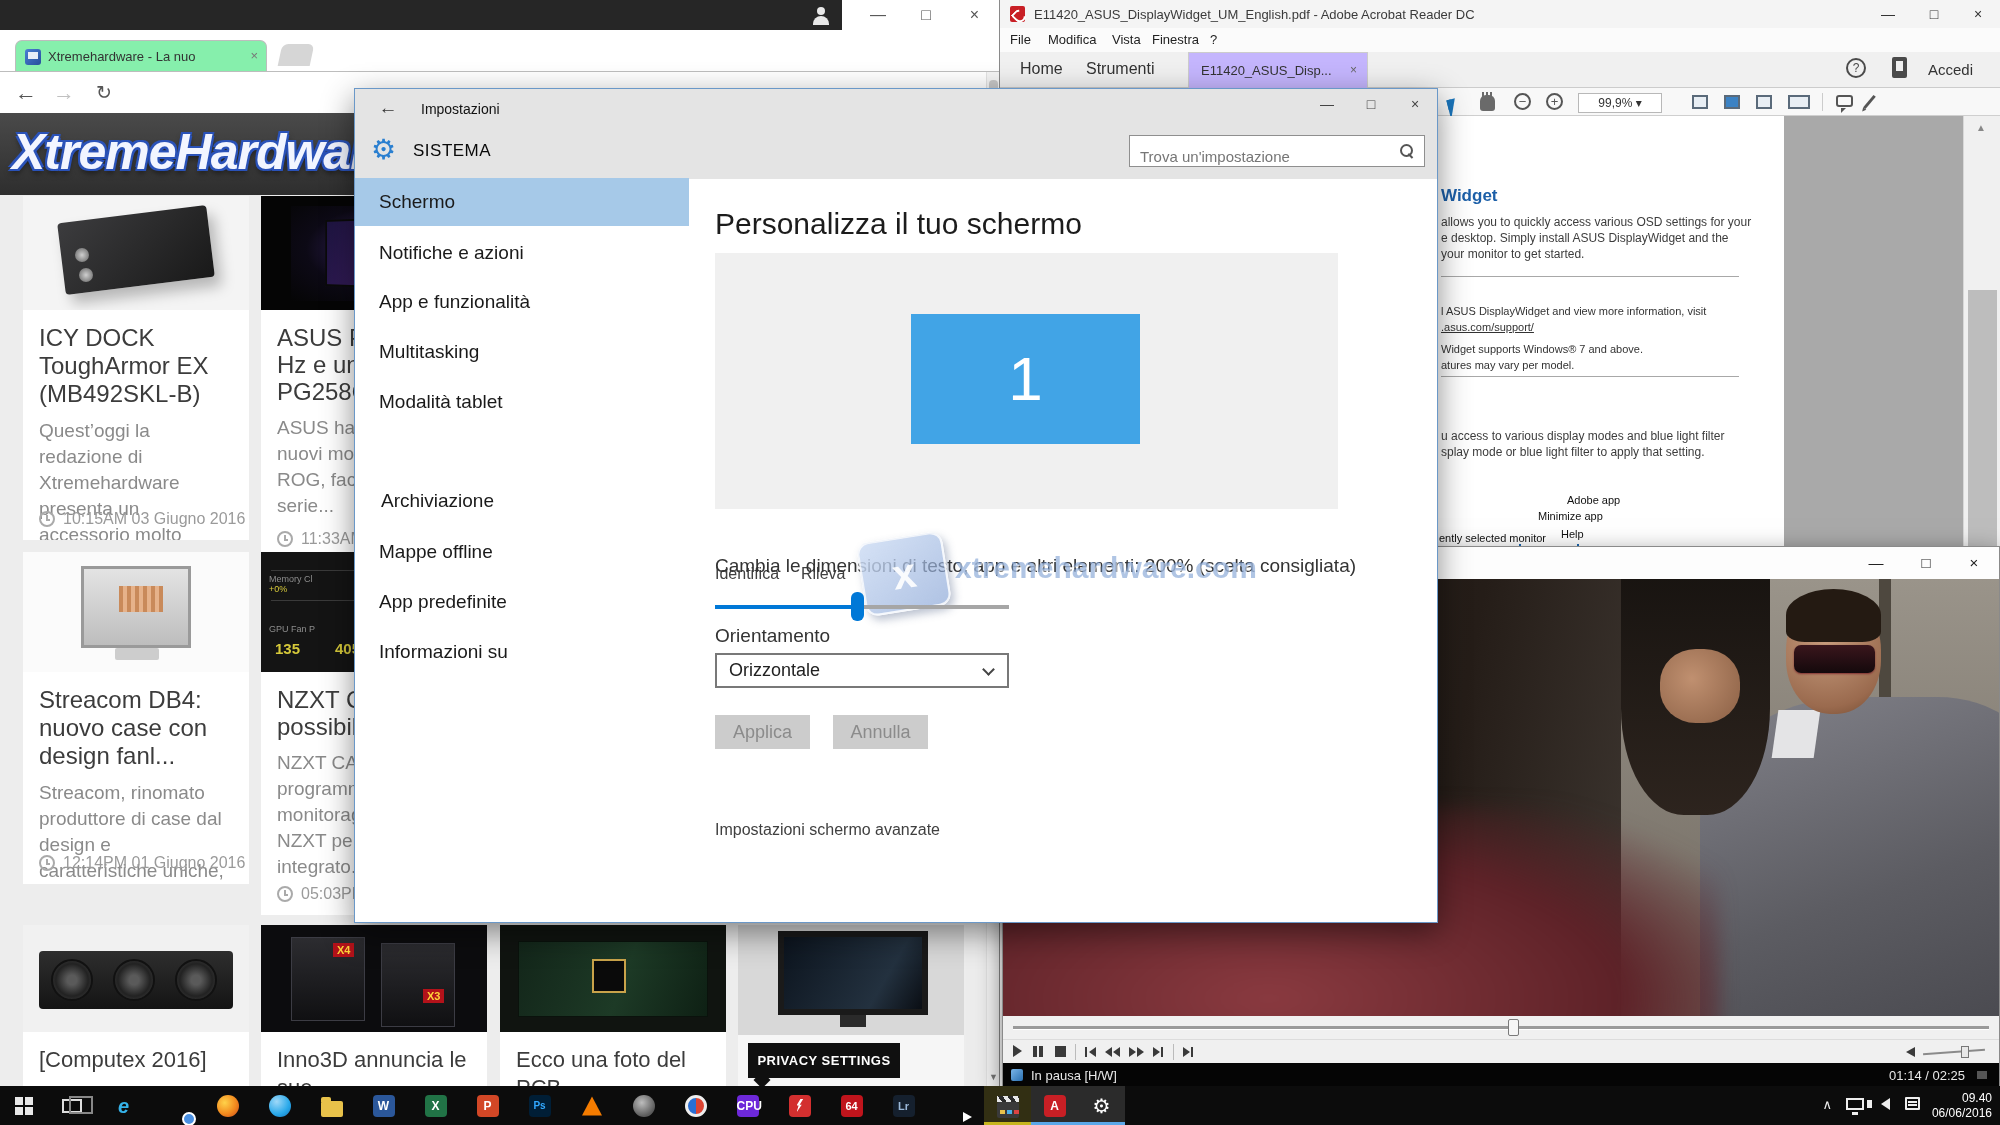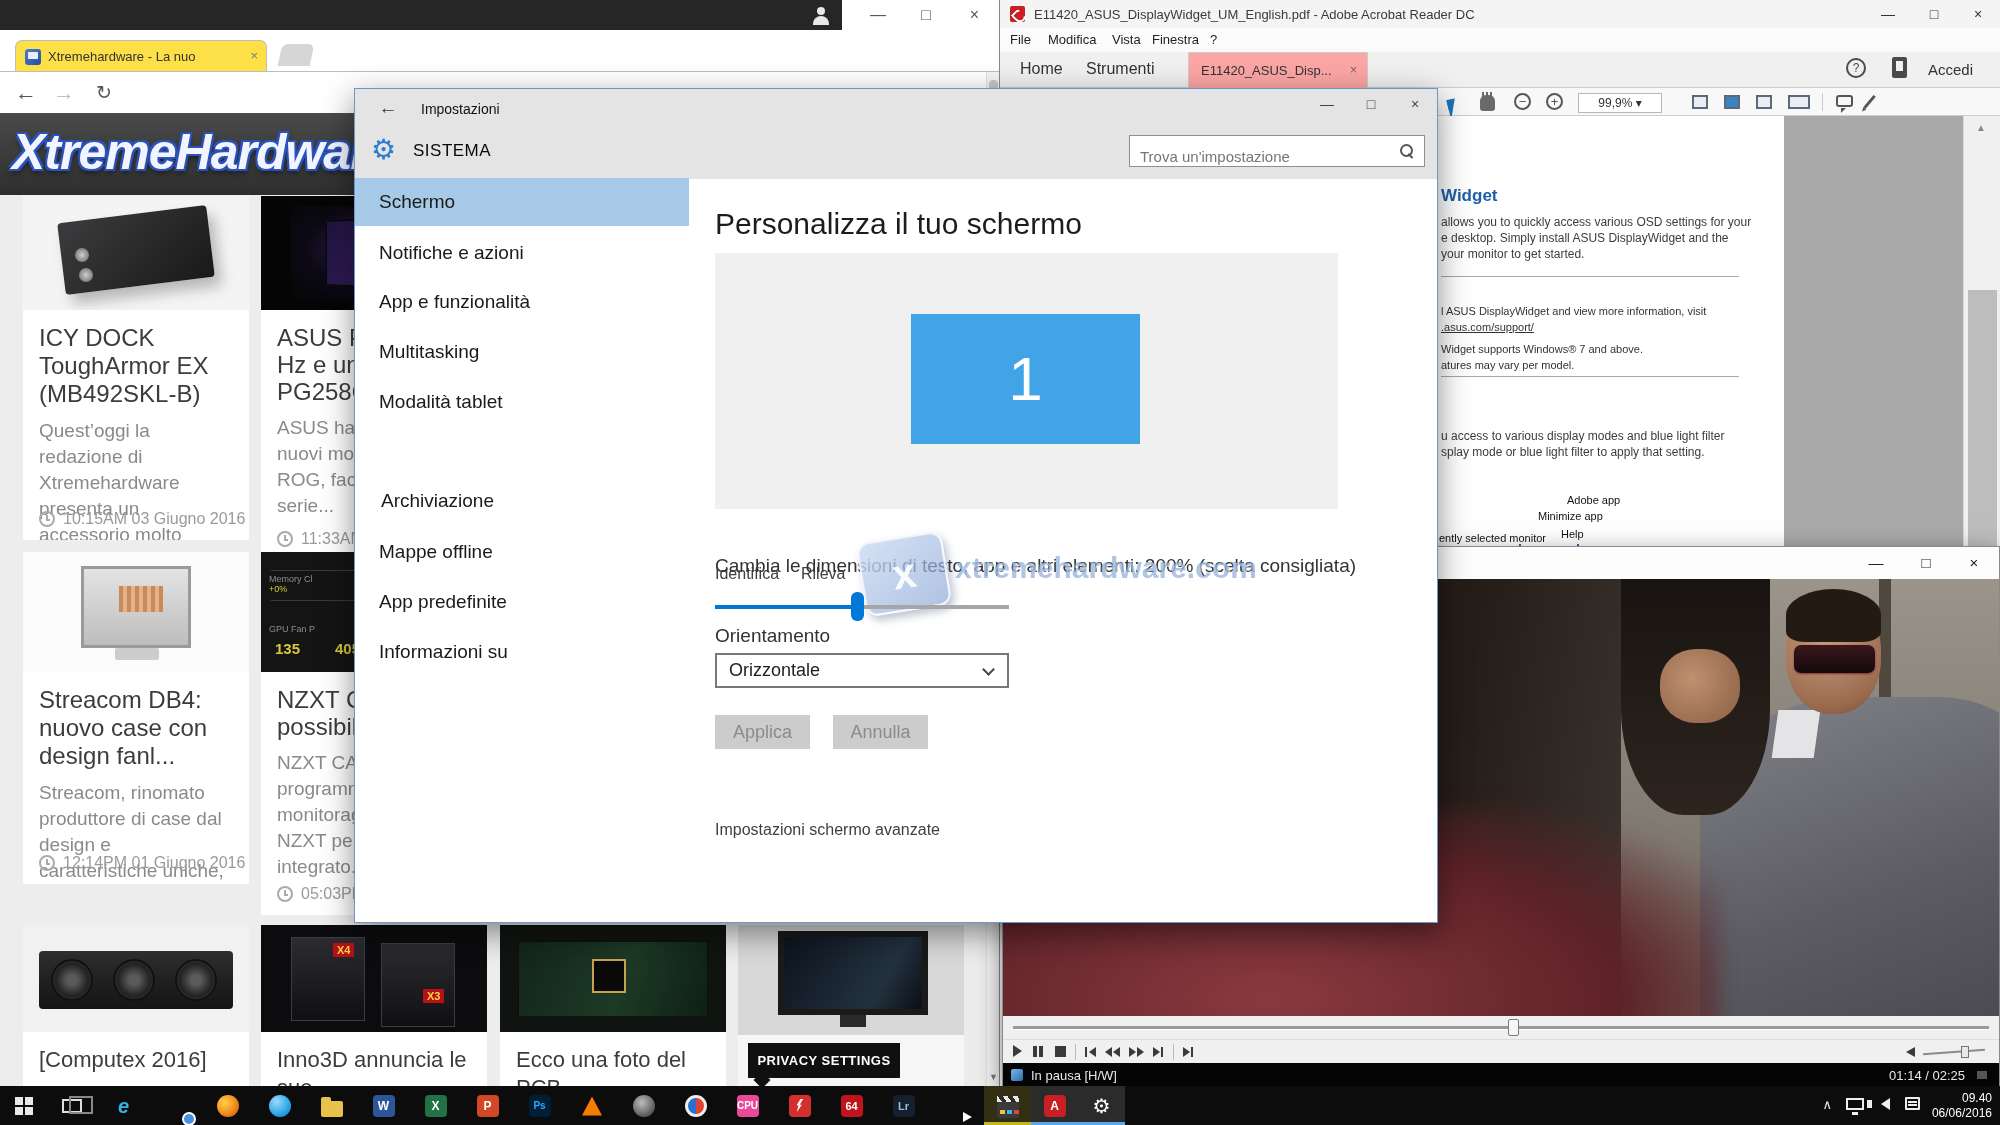--- a/index.html
+++ b/index.html
@@ -11,21 +11,21 @@
   }
   .abs { position:absolute; }
 
   
   .browser { left:0; top:0; width:999px; height:1086px; background:#fff; z-index:10; }
   .bw-darkband { left:0; top:0; width:842px; height:30px; background:#262626; }
   .bw-person { left:806px; top:4px; width:30px; height:24px; }
   .bw-person::before { content:""; position:absolute; left:11px; top:3px; width:8px; height:8px; border-radius:50%; background:#e8e8e8;}
   .bw-person::after { content:""; position:absolute; left:7px; top:12px; width:16px; height:9px; border-radius:8px 8px 0 0; background:#e8e8e8;}
   .bw-btn { top:0; width:48px; height:30px; color:#555; font-size:16px; text-align:center; line-height:30px; }
-  .bw-tab { left:15px; top:40px; width:252px; height:32px; background:#fde047; border:1px solid #bdbdbd; border-bottom:none; border-radius:7px 7px 0 0; }
+  .bw-tab { left:15px; top:40px; width:252px; height:32px; background:#86efac; border:1px solid #bdbdbd; border-bottom:none; border-radius:7px 7px 0 0; }
   .bw-tab-fav { position:absolute; left:9px; top:8px; width:16px; height:16px; background:linear-gradient(135deg,#4a7fd4,#274f9b); border-radius:3px; }
   .bw-tab-fav::after{content:""; position:absolute; left:3px; top:3px; width:10px; height:7px; background:#e9eef8;}
   .bw-tab-title { position:absolute; left:32px; top:8px; width:190px; font-size:13px; color:#333; white-space:nowrap; overflow:hidden; }
   .bw-tab-close { position:absolute; right:8px; top:7px; font-size:13px; color:#777; }
   .bw-newtab { left:280px; top:44px; width:32px; height:22px; background:#d6d6d6; border-radius:6px 6px 0 0; transform:skewX(-12deg); }
   .bw-strip-line { left:0; top:71px; width:999px; height:1px; background:#bdbdbd; }
   .bw-nav { left:0; top:72px; width:999px; height:41px; background:#fff; }
   .bw-navicon { top:0; height:41px; line-height:41px; font-size:22px; text-align:center; width:36px; }
   .bw-urlbox { left:128px; top:79px; width:830px; height:28px; border:1px solid #cdcdcd; border-radius:4px; background:#fff; }
   .bw-doc { position:absolute; left:11px; top:6px; width:12px; height:15px; border:1px solid #aaa; background:#fff; }
@@ -121,21 +121,21 @@
   .acrobat { left:999px; top:0; width:1001px; height:1086px; background:#a9a9a9; z-index:5; border-left:1px solid #8a8a8a; }
   .ac-titlebar { position:absolute; left:0; top:0; width:100%; height:28px; background:#f4f4f4; }
   .ac-pdficon { position:absolute; left:10px; top:6px; width:15px; height:16px; background:#c81f25; border-radius:2px; }
   .ac-pdficon::after { content:""; position:absolute; left:3px; top:4px; width:9px; height:8px; border:2px solid #fff; border-radius:50% 50% 50% 0; border-top-color:transparent; transform:rotate(45deg);}
   .ac-title { position:absolute; left:34px; top:7px; font-size:13px; color:#3a3a3a; white-space:nowrap; }
   .ac-winbtn { position:absolute; top:0; width:44px; height:28px; text-align:center; line-height:28px; font-size:14px; color:#333; }
   .ac-menubar { position:absolute; left:0; top:28px; width:100%; height:24px; background:#fbfbfb; font-size:13px; color:#222; }
   .ac-menu { position:absolute; top:4px; }
   .ac-tabbar { position:absolute; left:0; top:52px; width:100%; height:36px; background:#f0f0f0; border-bottom:1px solid #ccc; }
   .ac-tab { position:absolute; top:8px; font-size:16px; color:#333; }
-  .ac-doctab { position:absolute; left:188px; top:0; width:180px; height:36px; background:#fca5a5; border:1px solid #ccc; border-bottom:none; }
+  .ac-doctab { position:absolute; left:188px; top:0; width:180px; height:36px; background:#c4b5fd; border:1px solid #ccc; border-bottom:none; }
   .ac-doctab span.t { position:absolute; left:12px; top:10px; font-size:13px; color:#333; }
   .ac-doctab span.x { position:absolute; right:10px; top:10px; font-size:12px; color:#666; }
   .ac-help { position:absolute; left:846px; top:6px; width:20px; height:20px; border:2px solid #4a4a4a; border-radius:50%; text-align:center; line-height:17px; font-size:12px; color:#4a4a4a; }
   .ac-device { position:absolute; left:892px; top:5px; width:15px; height:21px; border:2px solid #4a4a4a; border-radius:2px; background:#4a4a4a;}
   .ac-device::after{content:""; position:absolute; left:2px; top:2px; width:7px; height:10px; background:#f0f0f0;}
   .ac-signin { position:absolute; left:928px; top:9px; font-size:15px; color:#333; }
   .ac-toolbar { position:absolute; left:0; top:88px; width:100%; height:28px; background:#f8f8f8; border-bottom:1px solid #cfcfcf; }
   .tb { position:absolute; top:5px; }
   .tb-cursor { width:0; height:0; border-left:7px solid #1a75bb; border-right:7px solid transparent; border-bottom:16px solid transparent; border-top:16px solid #1a75bb; transform:rotate(-14deg) scale(.62); }
   .tb-hand { width:15px; height:16px; background:#6a6a6a; border-radius:6px 6px 3px 3px; }
@@ -585,21 +585,21 @@
     <div class="tk-slot" style="left:568px;">
         <span class="tk-g g-cone"></span>
       </div>
     <div class="tk-slot" style="left:620px;">
         <span class="tk-g g-circ g-gimp"></span>
       </div>
     <div class="tk-slot" style="left:672px;">
         <span class="tk-g g-circ" style="background:conic-gradient(#d43 0 50%, #2a6fd4 50% 100%); border:3px solid #eee;"></span>
       </div>
     <div class="tk-slot" style="left:724px;">
-        <span class="tk-g g-sq" style="background:#ec4899;font-size:10px;">CPU</span>
+        <span class="tk-g g-sq" style="background:#6d28d9;font-size:12px;">CPU</span>
       </div>
     <div class="tk-slot" style="left:776px;">
         <span class="tk-g g-bolt"></span>
       </div>
     <div class="tk-slot" style="left:828px;">
         <span class="tk-g g-sq" style="background:#c0141c;font-size:11px;">64</span>
       </div>
     <div class="tk-slot" style="left:880px;">
         <span class="tk-g g-sq" style="background:#15202e;color:#9ab8d8;font-size:11px;">Lr</span>
       </div>

